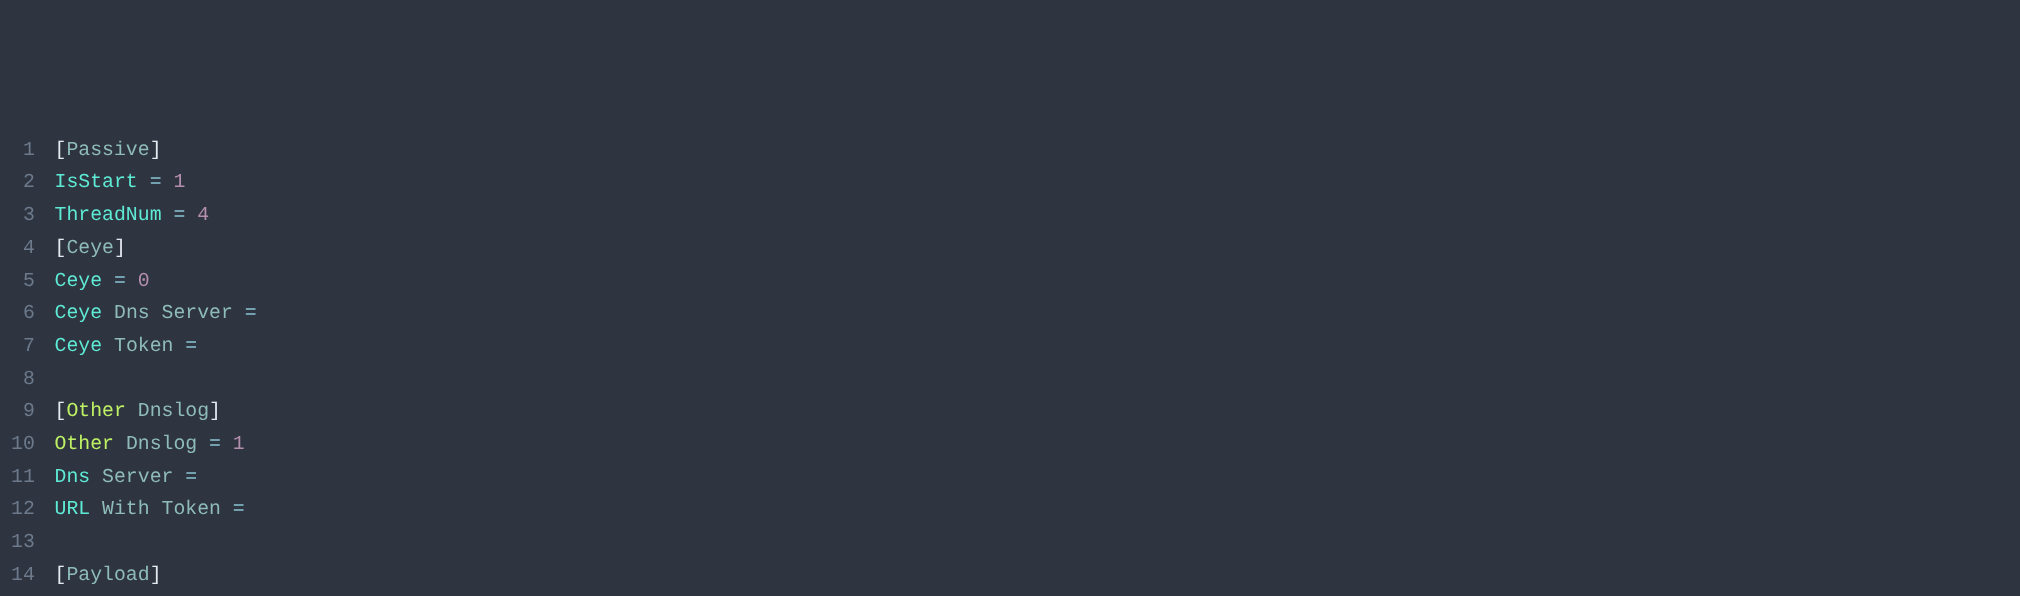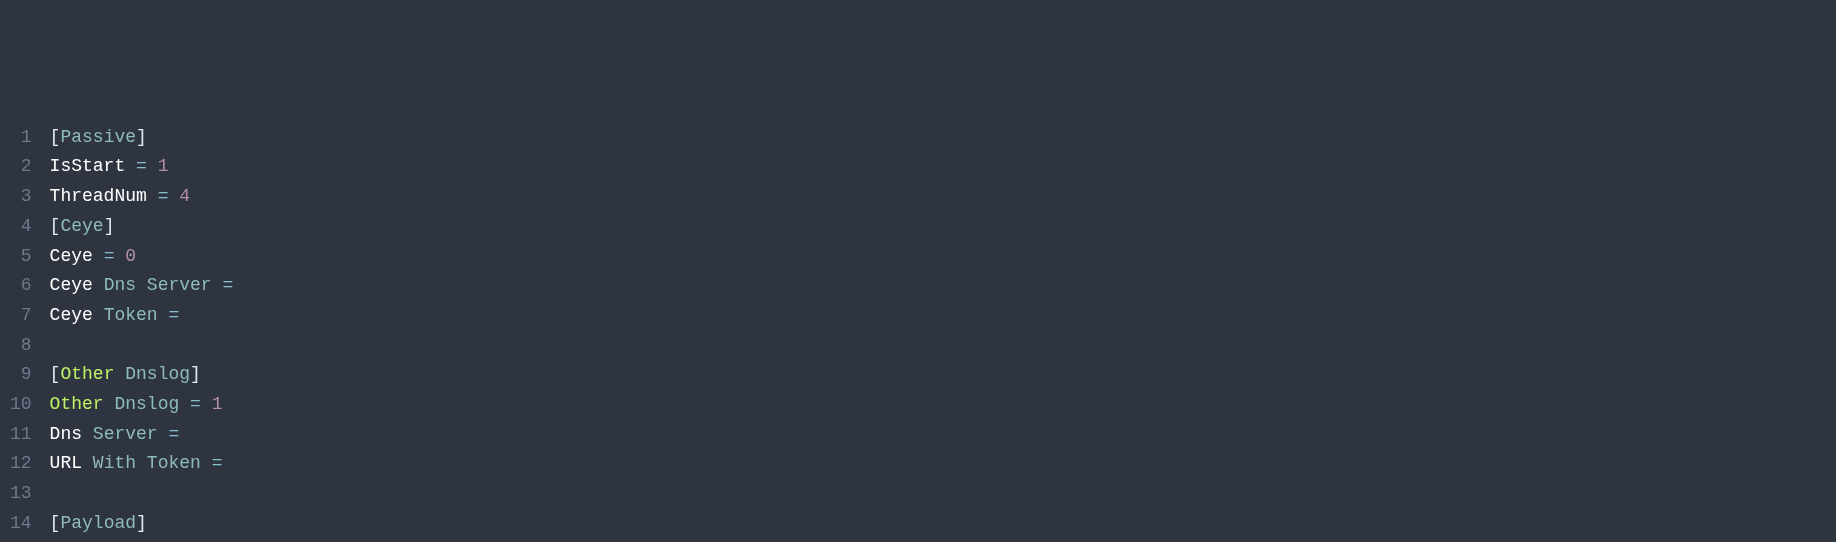--- a/index.html
+++ b/index.html
@@ -23,21 +23,21 @@
     user-select: none;
     flex-shrink: 0;
   }
   .code {
     padding: 4px 0;
   }
   .line {
     min-height: 1.65em;
   }
   .section { color: #e5e9f0; }
-  .key { color: #ffffff; }
+  .key { color: #5eead4; }
   .keyword { color: #bef264; }
   .eq { color: #88c0d0; }
   .num { color: #b48ead; }
   .ident { color: #8fbcbb; }
   .text { color: #d8dee9; }
 </style>
 </head>
 <body>
 
 

